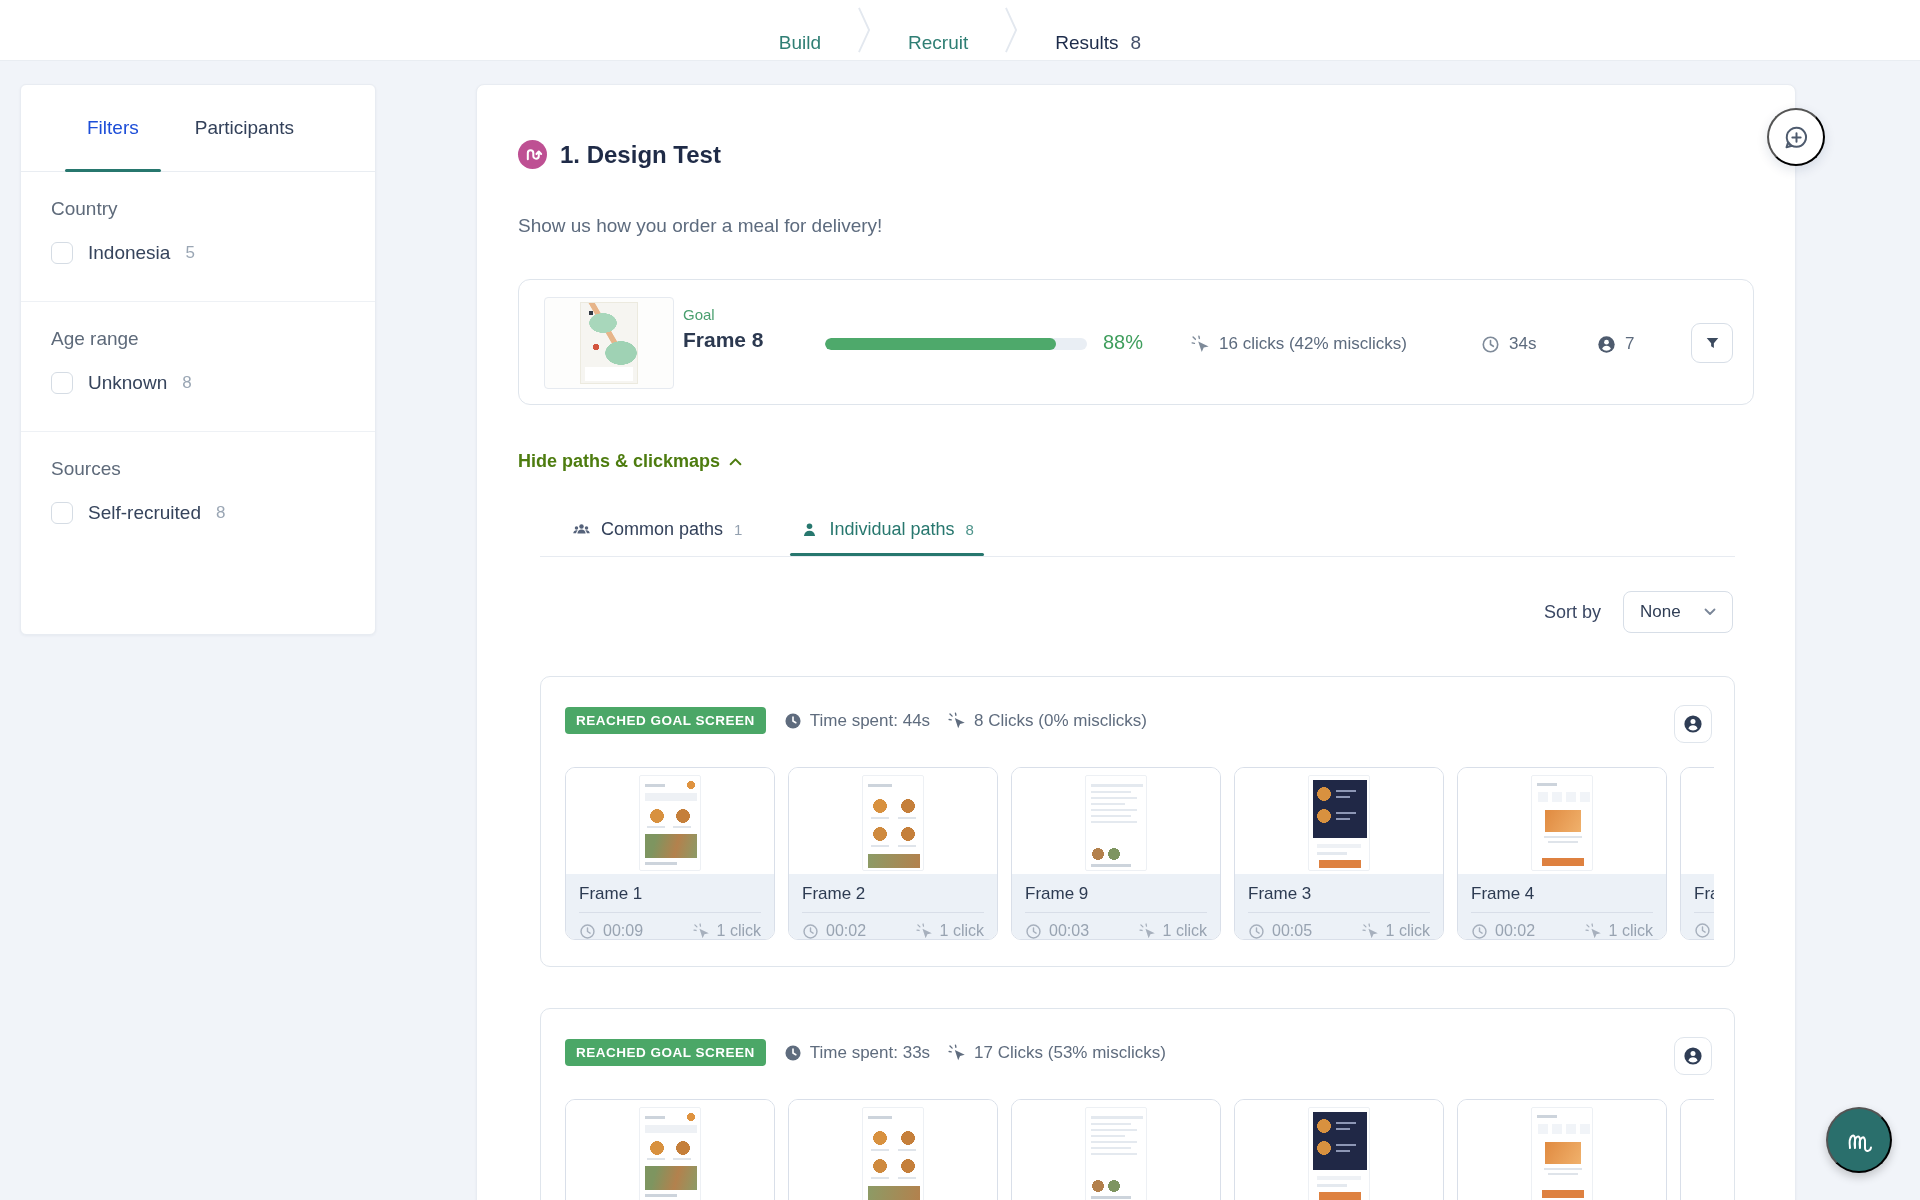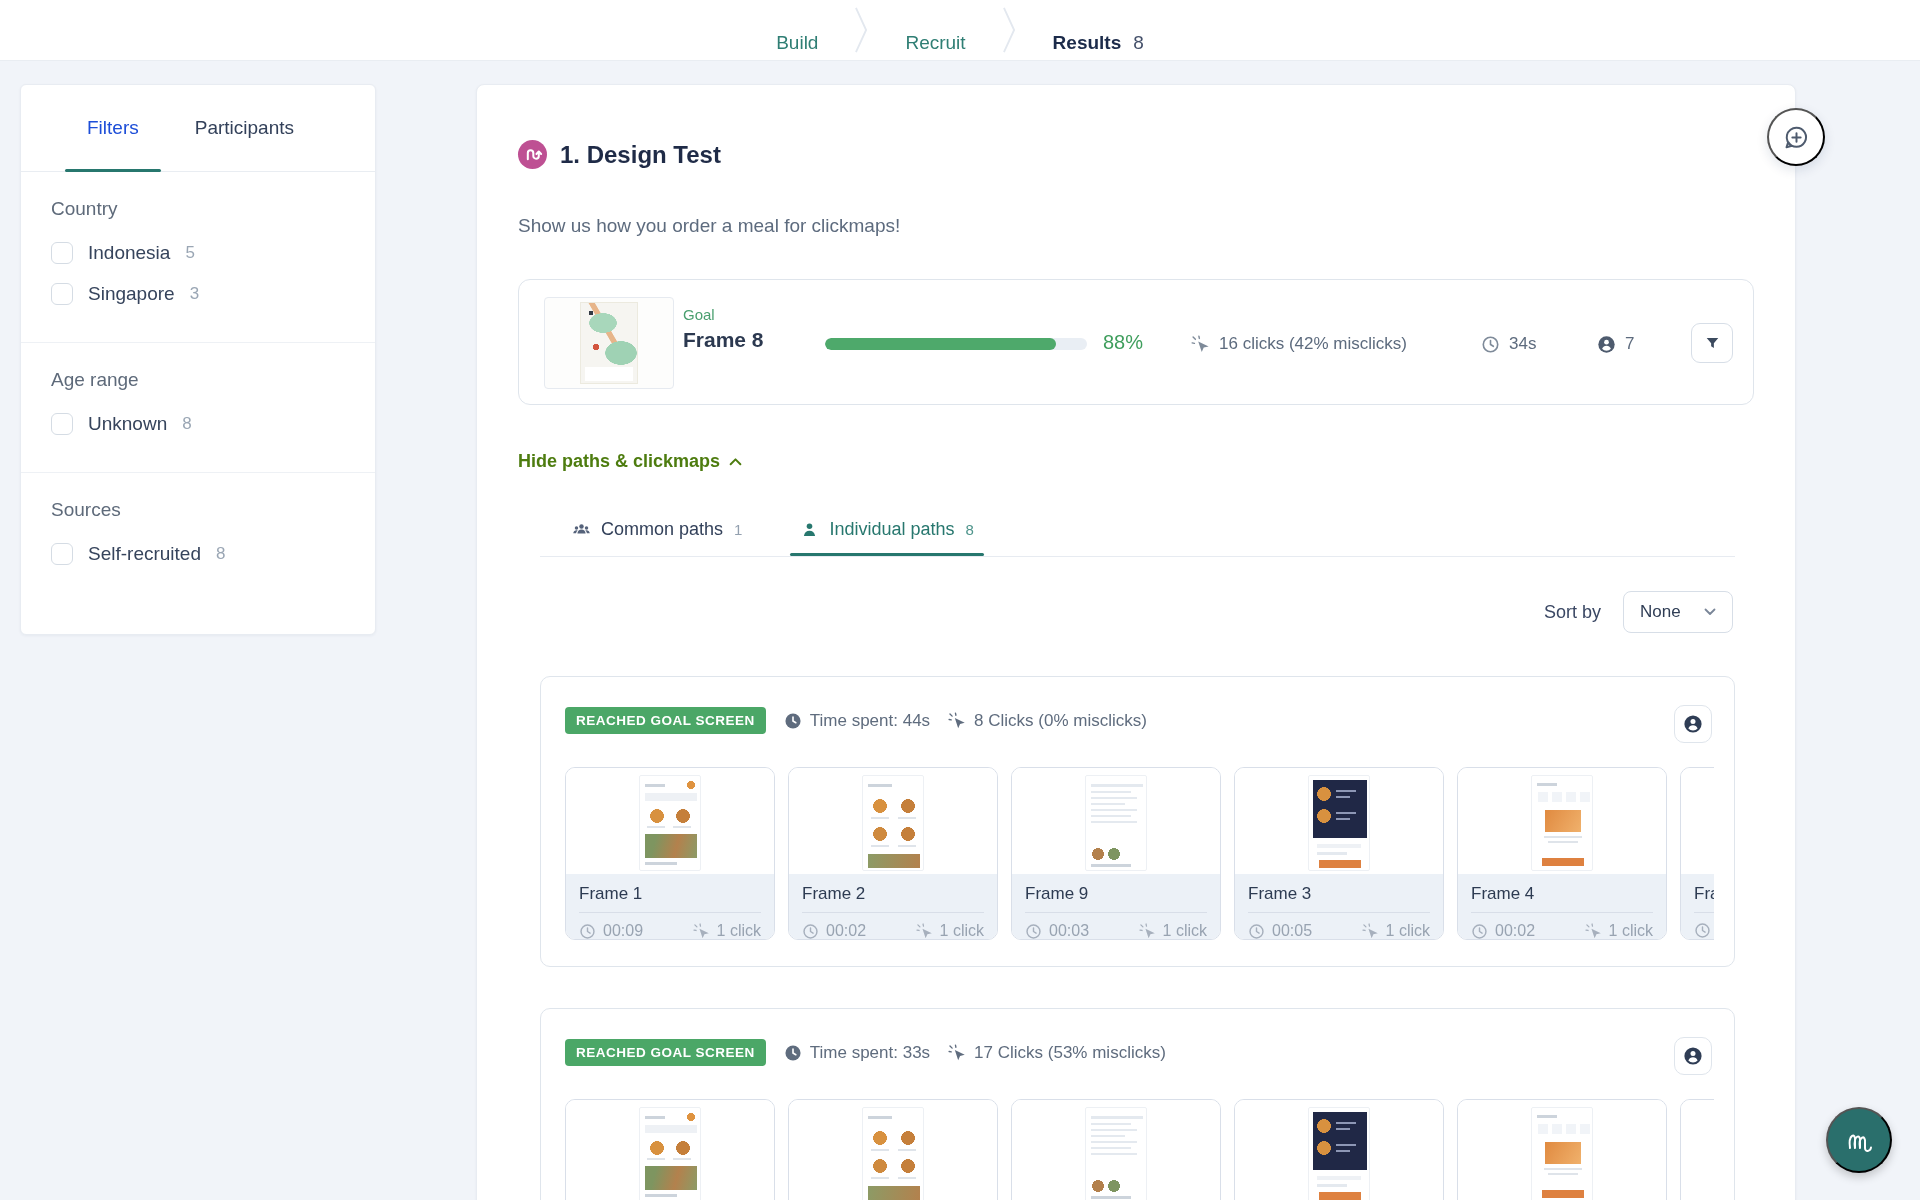--- a/index.html
+++ b/index.html
@@ -13,21 +13,21 @@
   
   .topbar {
     position:absolute; left:0; top:0; width:1920px; height:61px;
     background:#fff; border-bottom:1px solid #e9edf2;
     display:flex; align-items:center; justify-content:center;
   }
   .crumbs { display:flex; align-items:flex-end; gap:36px; }
   .crumb { font-size:19px; color:#2f7e74; cursor:pointer; }
   .crumb-sep { width:15px; height:48px; color:#e3e8ef; }
   .crumb.current { color:#1c2b4a; display:flex; gap:12px; align-items:baseline; }
-  .crumb.current b { font-weight:bold; }
+  .crumb.current b { font-weight:normal; }
   .crumb-count { font-weight:normal; color:#44506a; }
 
   
   .sidebar {
     position:absolute; left:20px; top:84px; width:356px; height:551px;
     background:#fff; border:1px solid #e8ecf2; border-radius:6px;
     box-shadow:0 1px 3px rgba(20,40,80,.05);
   }
   .s-tabs {
     height:87px; display:flex; align-items:center; gap:52px;
@@ -324,25 +324,20 @@
     <div class="s-tab">Participants</div>
   </div>
 
   <div class="s-section">
     <div class="s-title">Country</div>
     <div class="s-opt">
       <span class="cbx"></span>
       <span class="s-opt-label">Indonesia</span>
       <span class="s-opt-count">5</span>
     </div>
-    <div class="s-opt">
-      <span class="cbx"></span>
-      <span class="s-opt-label">Singapore</span>
-      <span class="s-opt-count">3</span>
-    </div>
   </div>
 
   <div class="s-section">
     <div class="s-title">Age range</div>
     <div class="s-opt">
       <span class="cbx"></span>
       <span class="s-opt-label">Unknown</span>
       <span class="s-opt-count">8</span>
     </div>
   </div>
@@ -360,21 +355,21 @@
 <section class="main">
 
   <div class="m-titlerow">
     <span class="mission-ic">
       <svg class="ic">
           <use href="#i-mission"></use>
         </svg>
     </span>
     <h1 class="m-title">1. Design Test</h1>
   </div>
-  <p class="m-desc">Show us how you order a meal for clickmaps!</p>
+  <p class="m-desc">Show us how you order a meal for delivery!</p>
 
   <div class="goal-card">
     <div class="goal-thumb">
       <div class="mini-map"></div>
     </div>
     <div class="goal-label">Goal</div>
     <div class="goal-frame">Frame 8</div>
     <div class="pg-track">
       <div class="pg-fill" style="width: 88%;"></div>
     </div>

